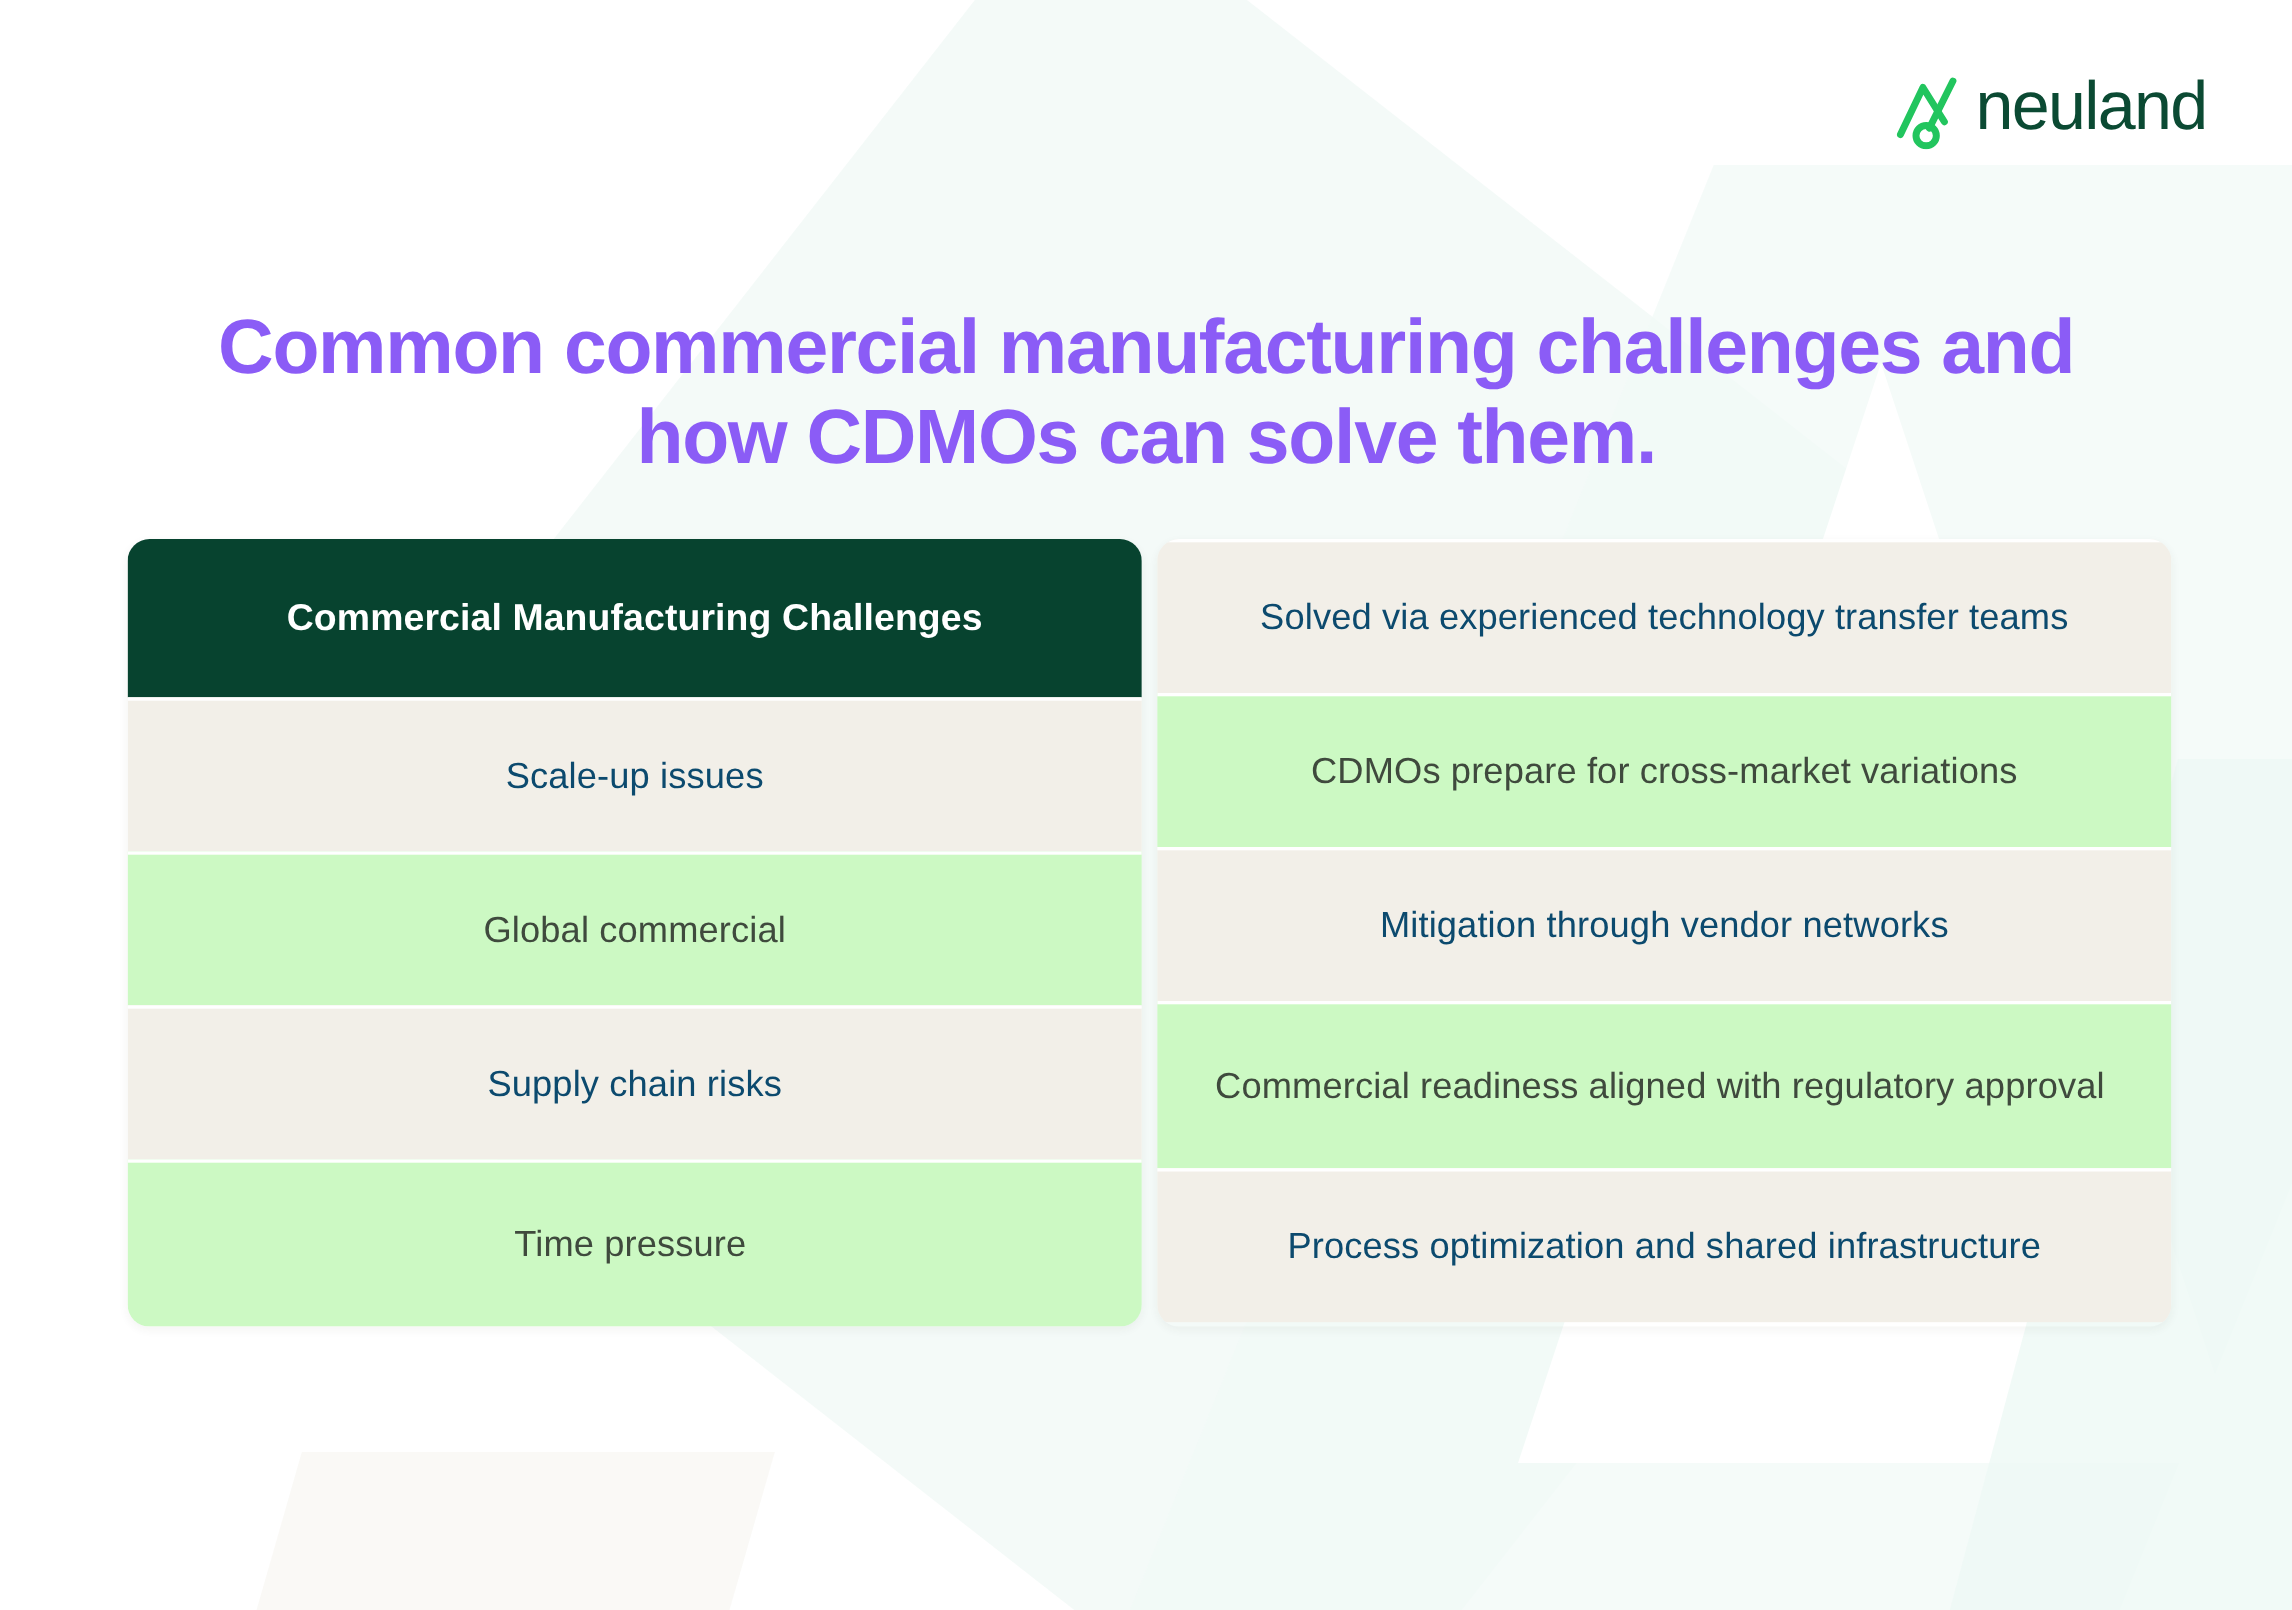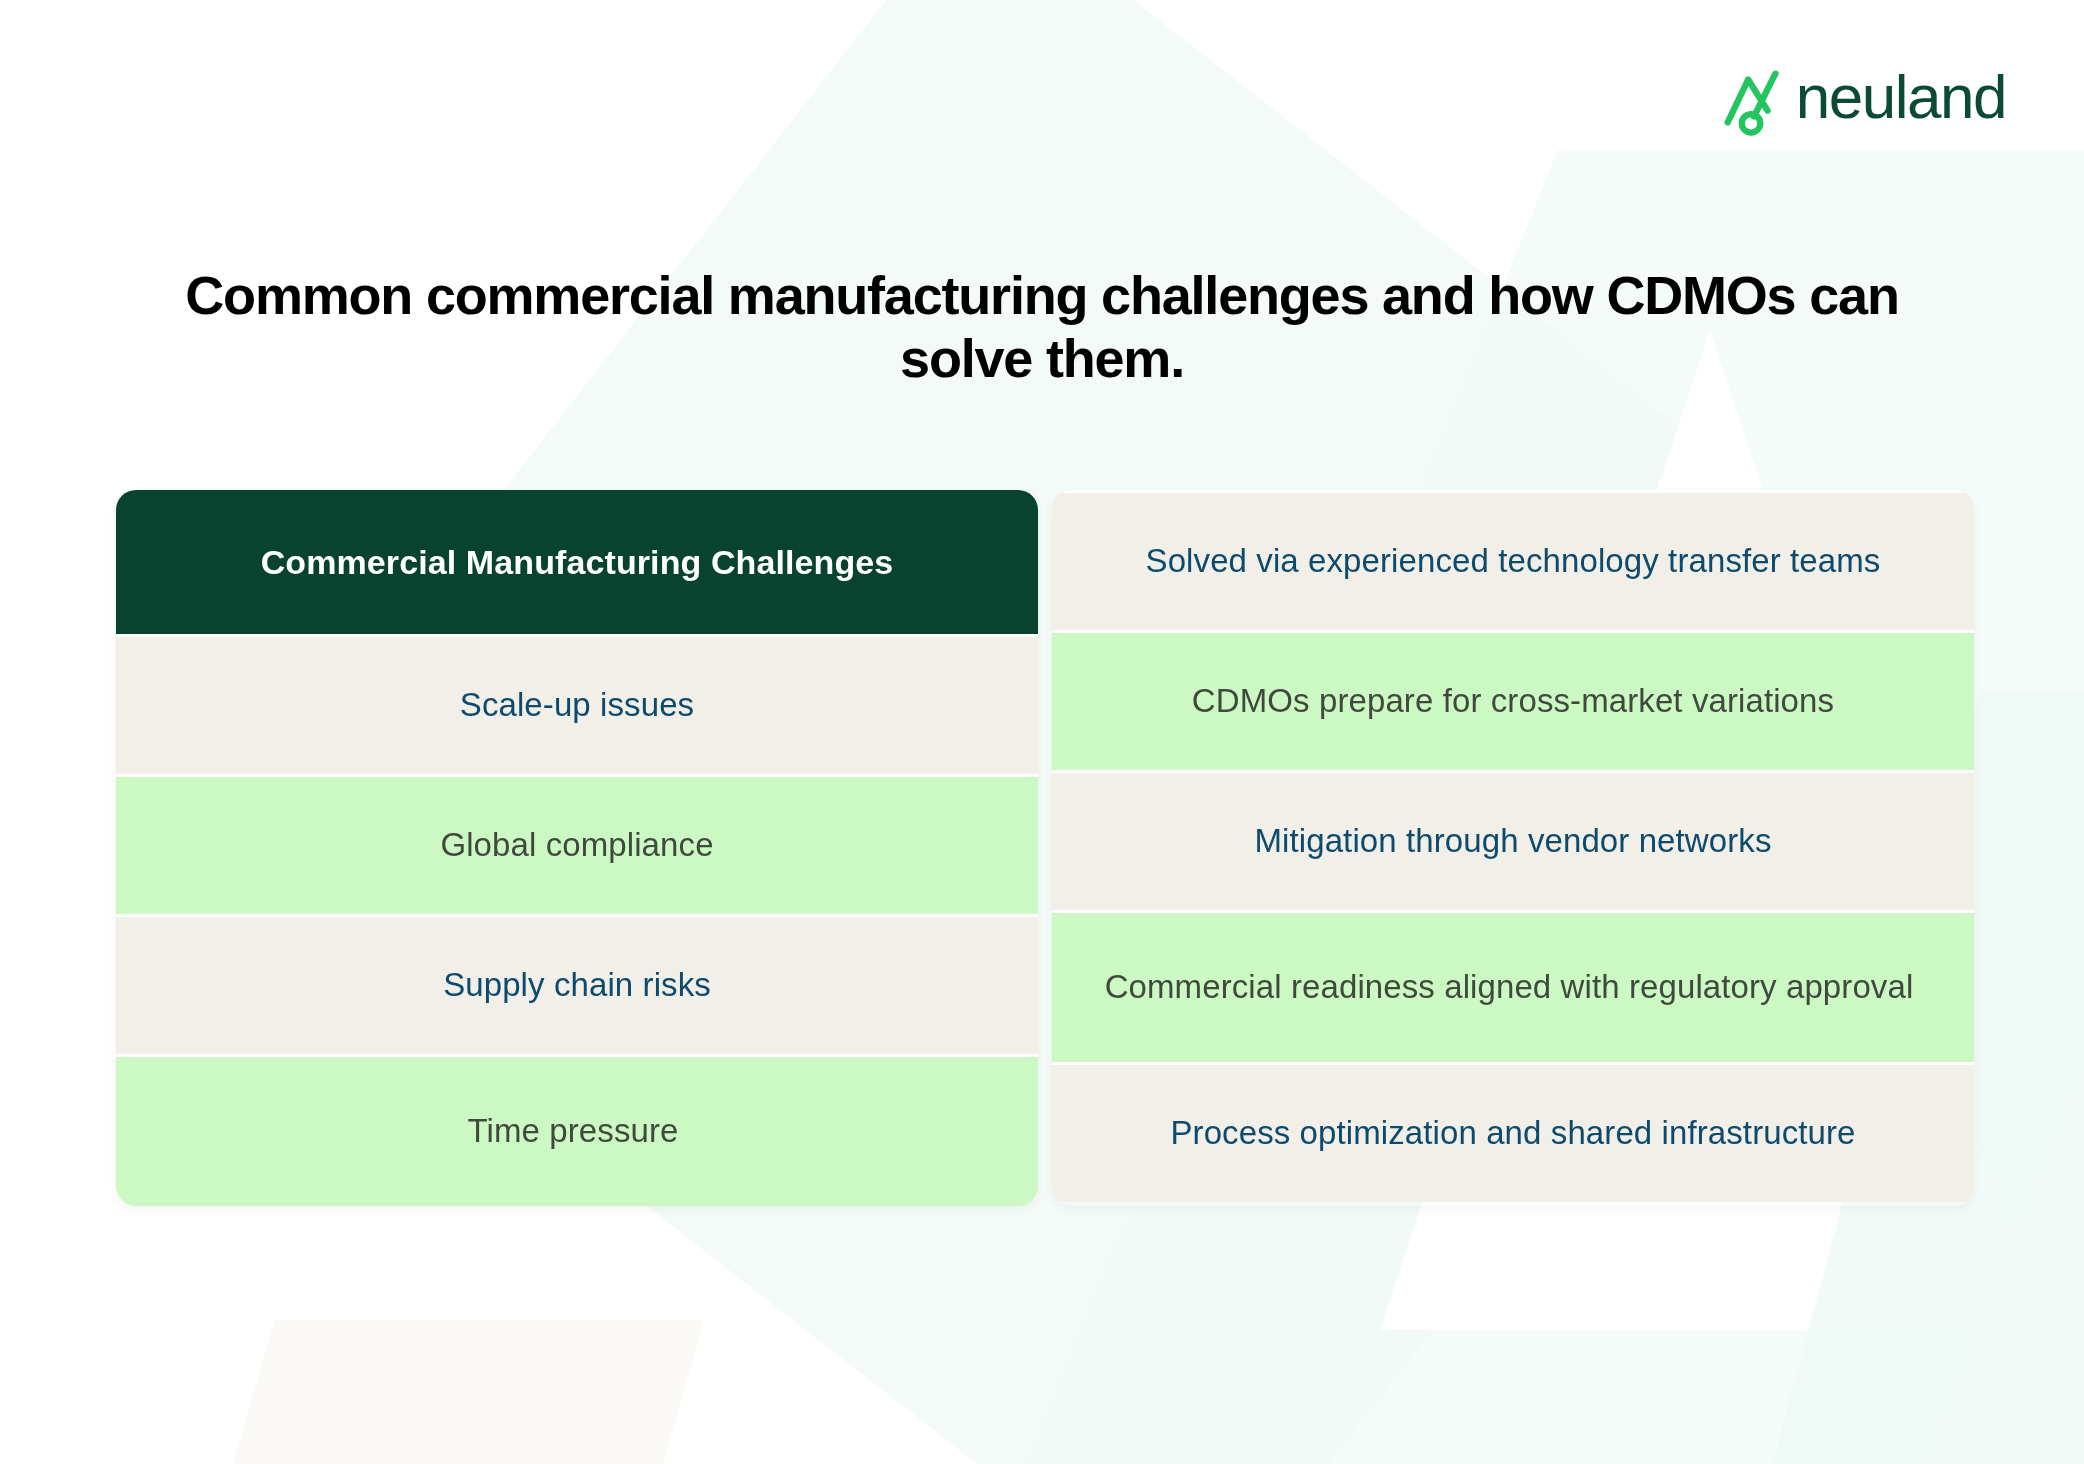--- a/index.html
+++ b/index.html
@@ -101,25 +101,25 @@
   }
 
   
   #page-title {
     position: absolute;
     left: 50%;
     transform: translateX(-50%);
     top: 228px;
     width: 1720px;
     text-align: center;
-    font-size: 54px;
+    font-size: 70px;
     font-weight: bold;
     line-height: 1.17;
     letter-spacing: -1.2px;
-    color: #000000;
+    color: #8b5cf6;
     z-index: 4;
   }
 
   
   #comparison-table {
     position: absolute;
     left: 116px;
     top: 490px;
     width: 1858px;
     display: flex;
@@ -194,21 +194,21 @@
   <div class="logo-word">neuland</div>
 </div>
 
 <h1 id="page-title">Common commercial manufacturing challenges and how CDMOs can solve them.</h1>
 
 <div id="comparison-table">
 
   <div class="table-column">
     <div class="col-header">Commercial Manufacturing Challenges</div>
     <div class="col-cell beige">Scale-up issues</div>
-    <div class="col-cell green">Global compliance</div>
+    <div class="col-cell green">Global commercial</div>
     <div class="col-cell beige">Supply chain risks</div>
     <div class="col-cell green tall">Time pressure</div>
   </div>
 
   <div class="table-column">
     <div class="col-cell beige">Solved via experienced technology transfer teams</div>
     <div class="col-cell green">CDMOs prepare for cross-market variations</div>
     <div class="col-cell beige">Mitigation through vendor networks</div>
     <div class="col-cell green tall">Commercial readiness aligned with regulatory approval</div>
     <div class="col-cell beige">Process optimization and shared infrastructure</div>

